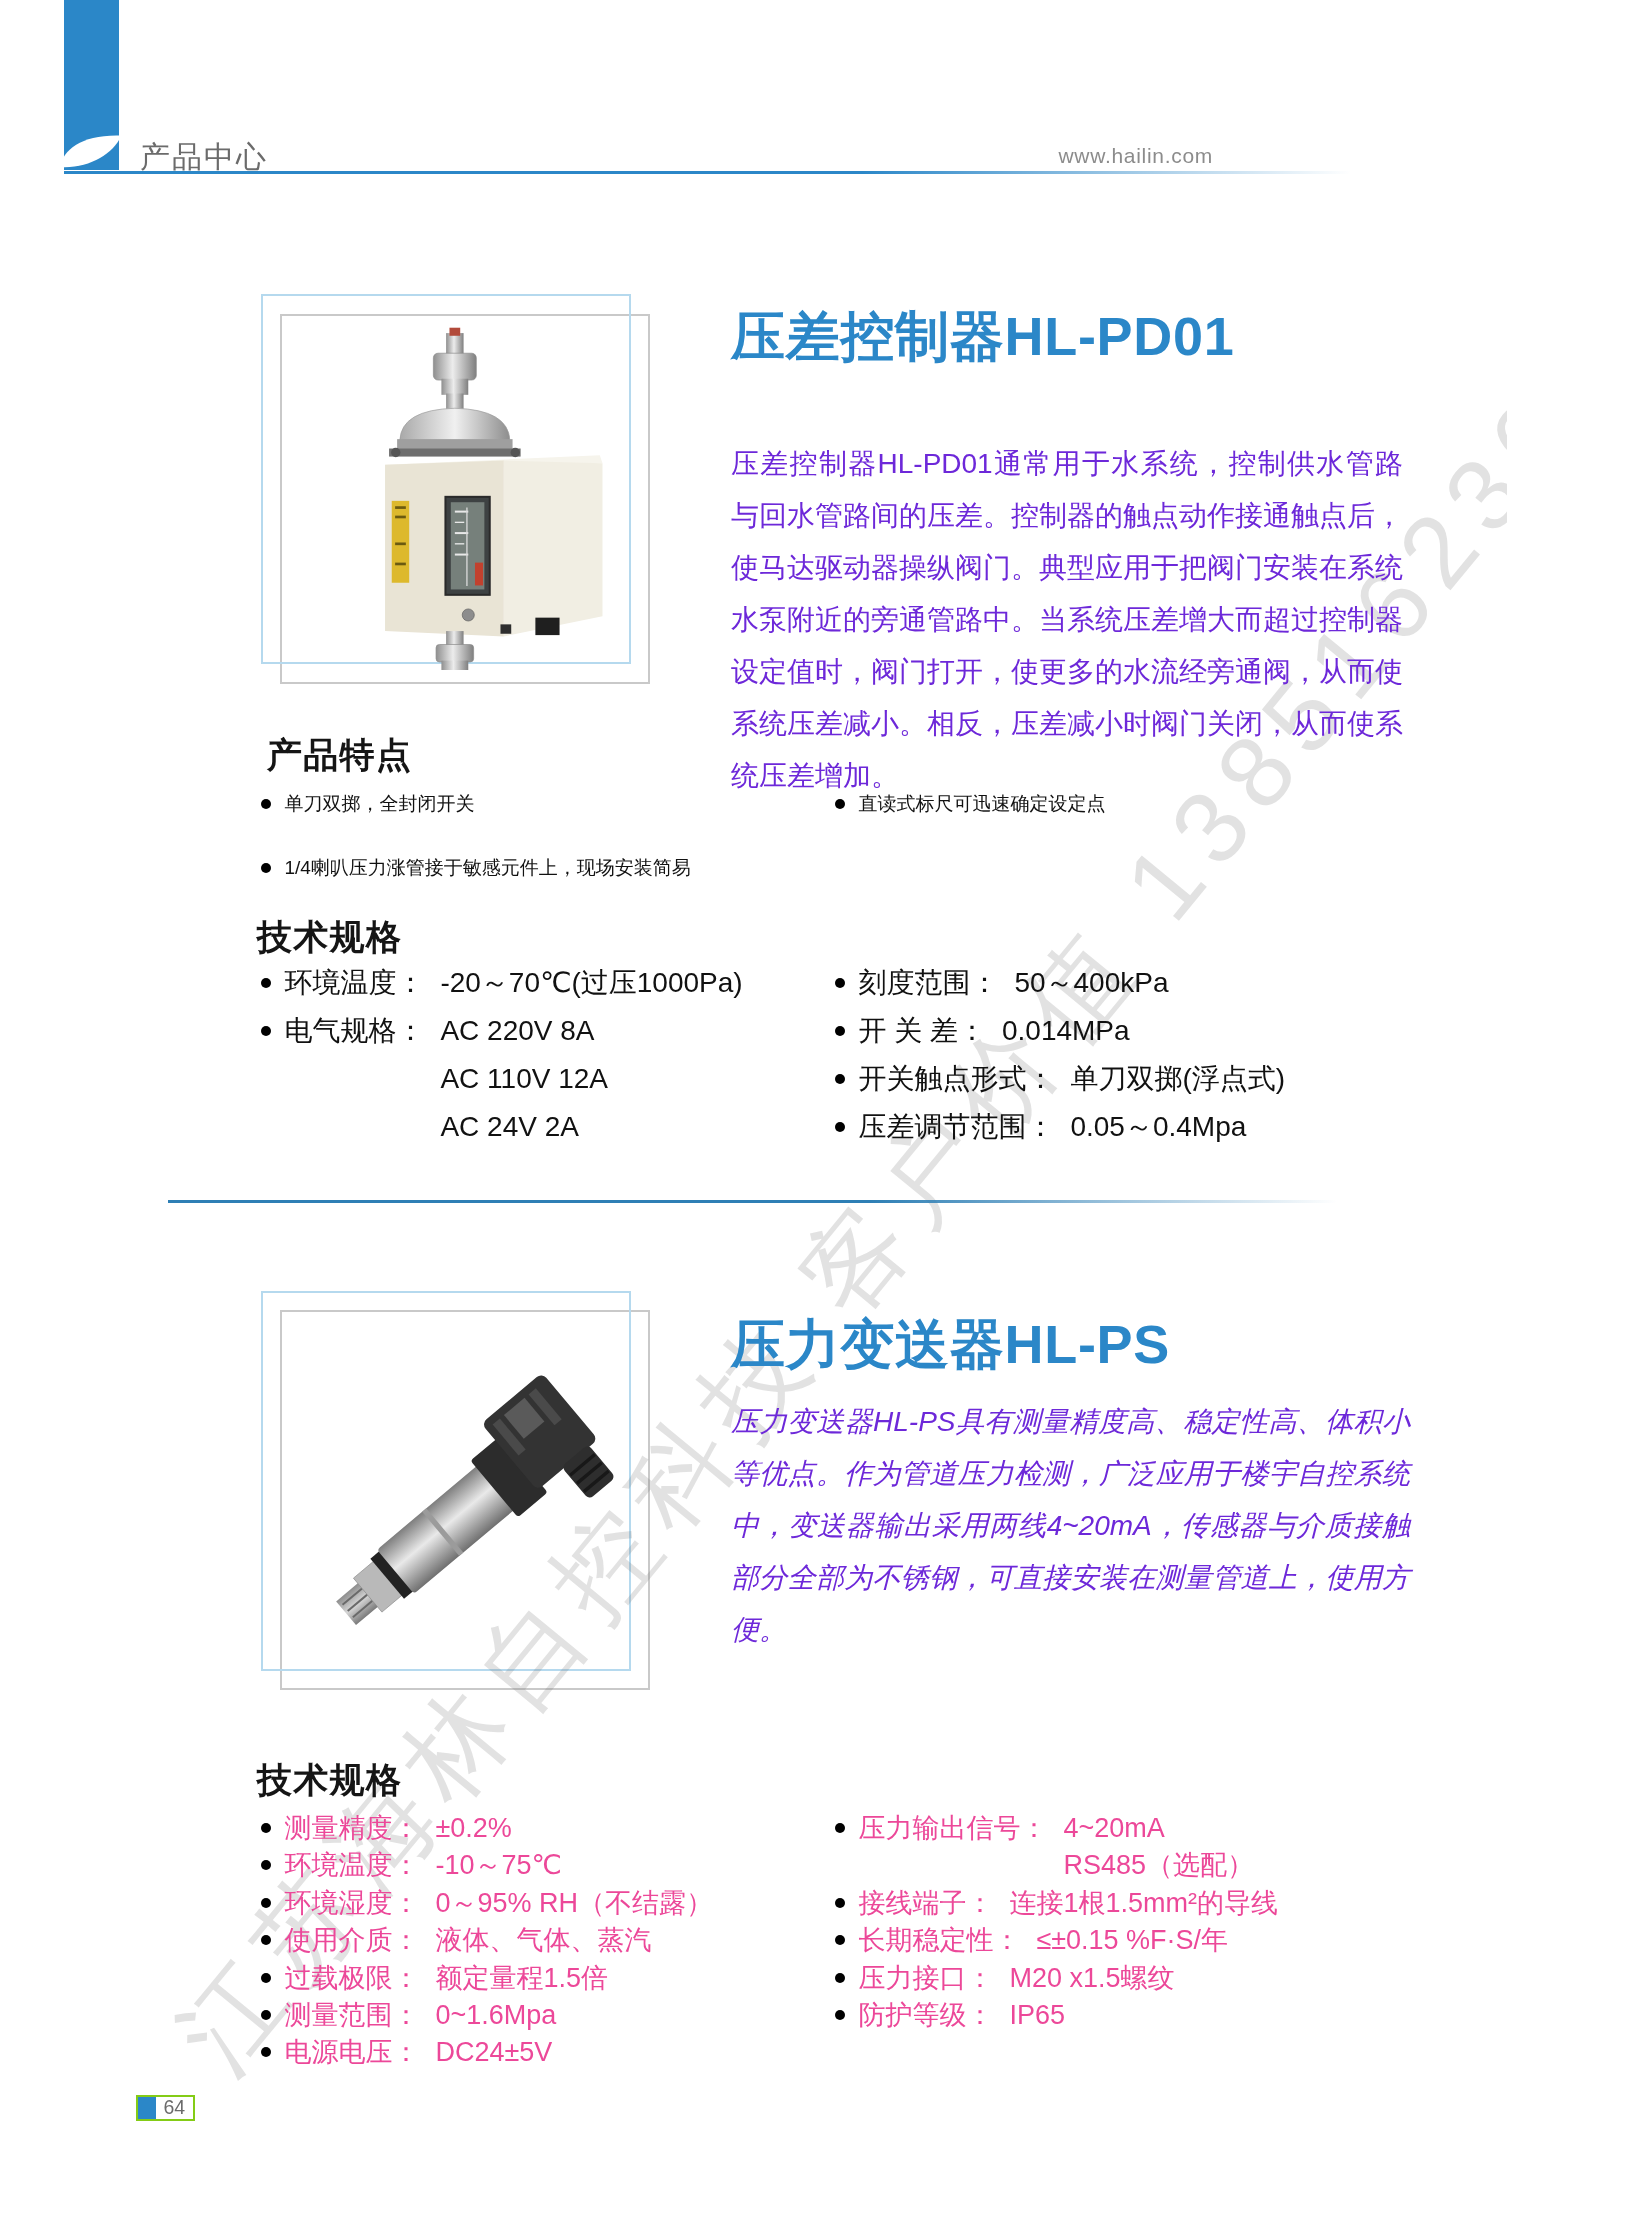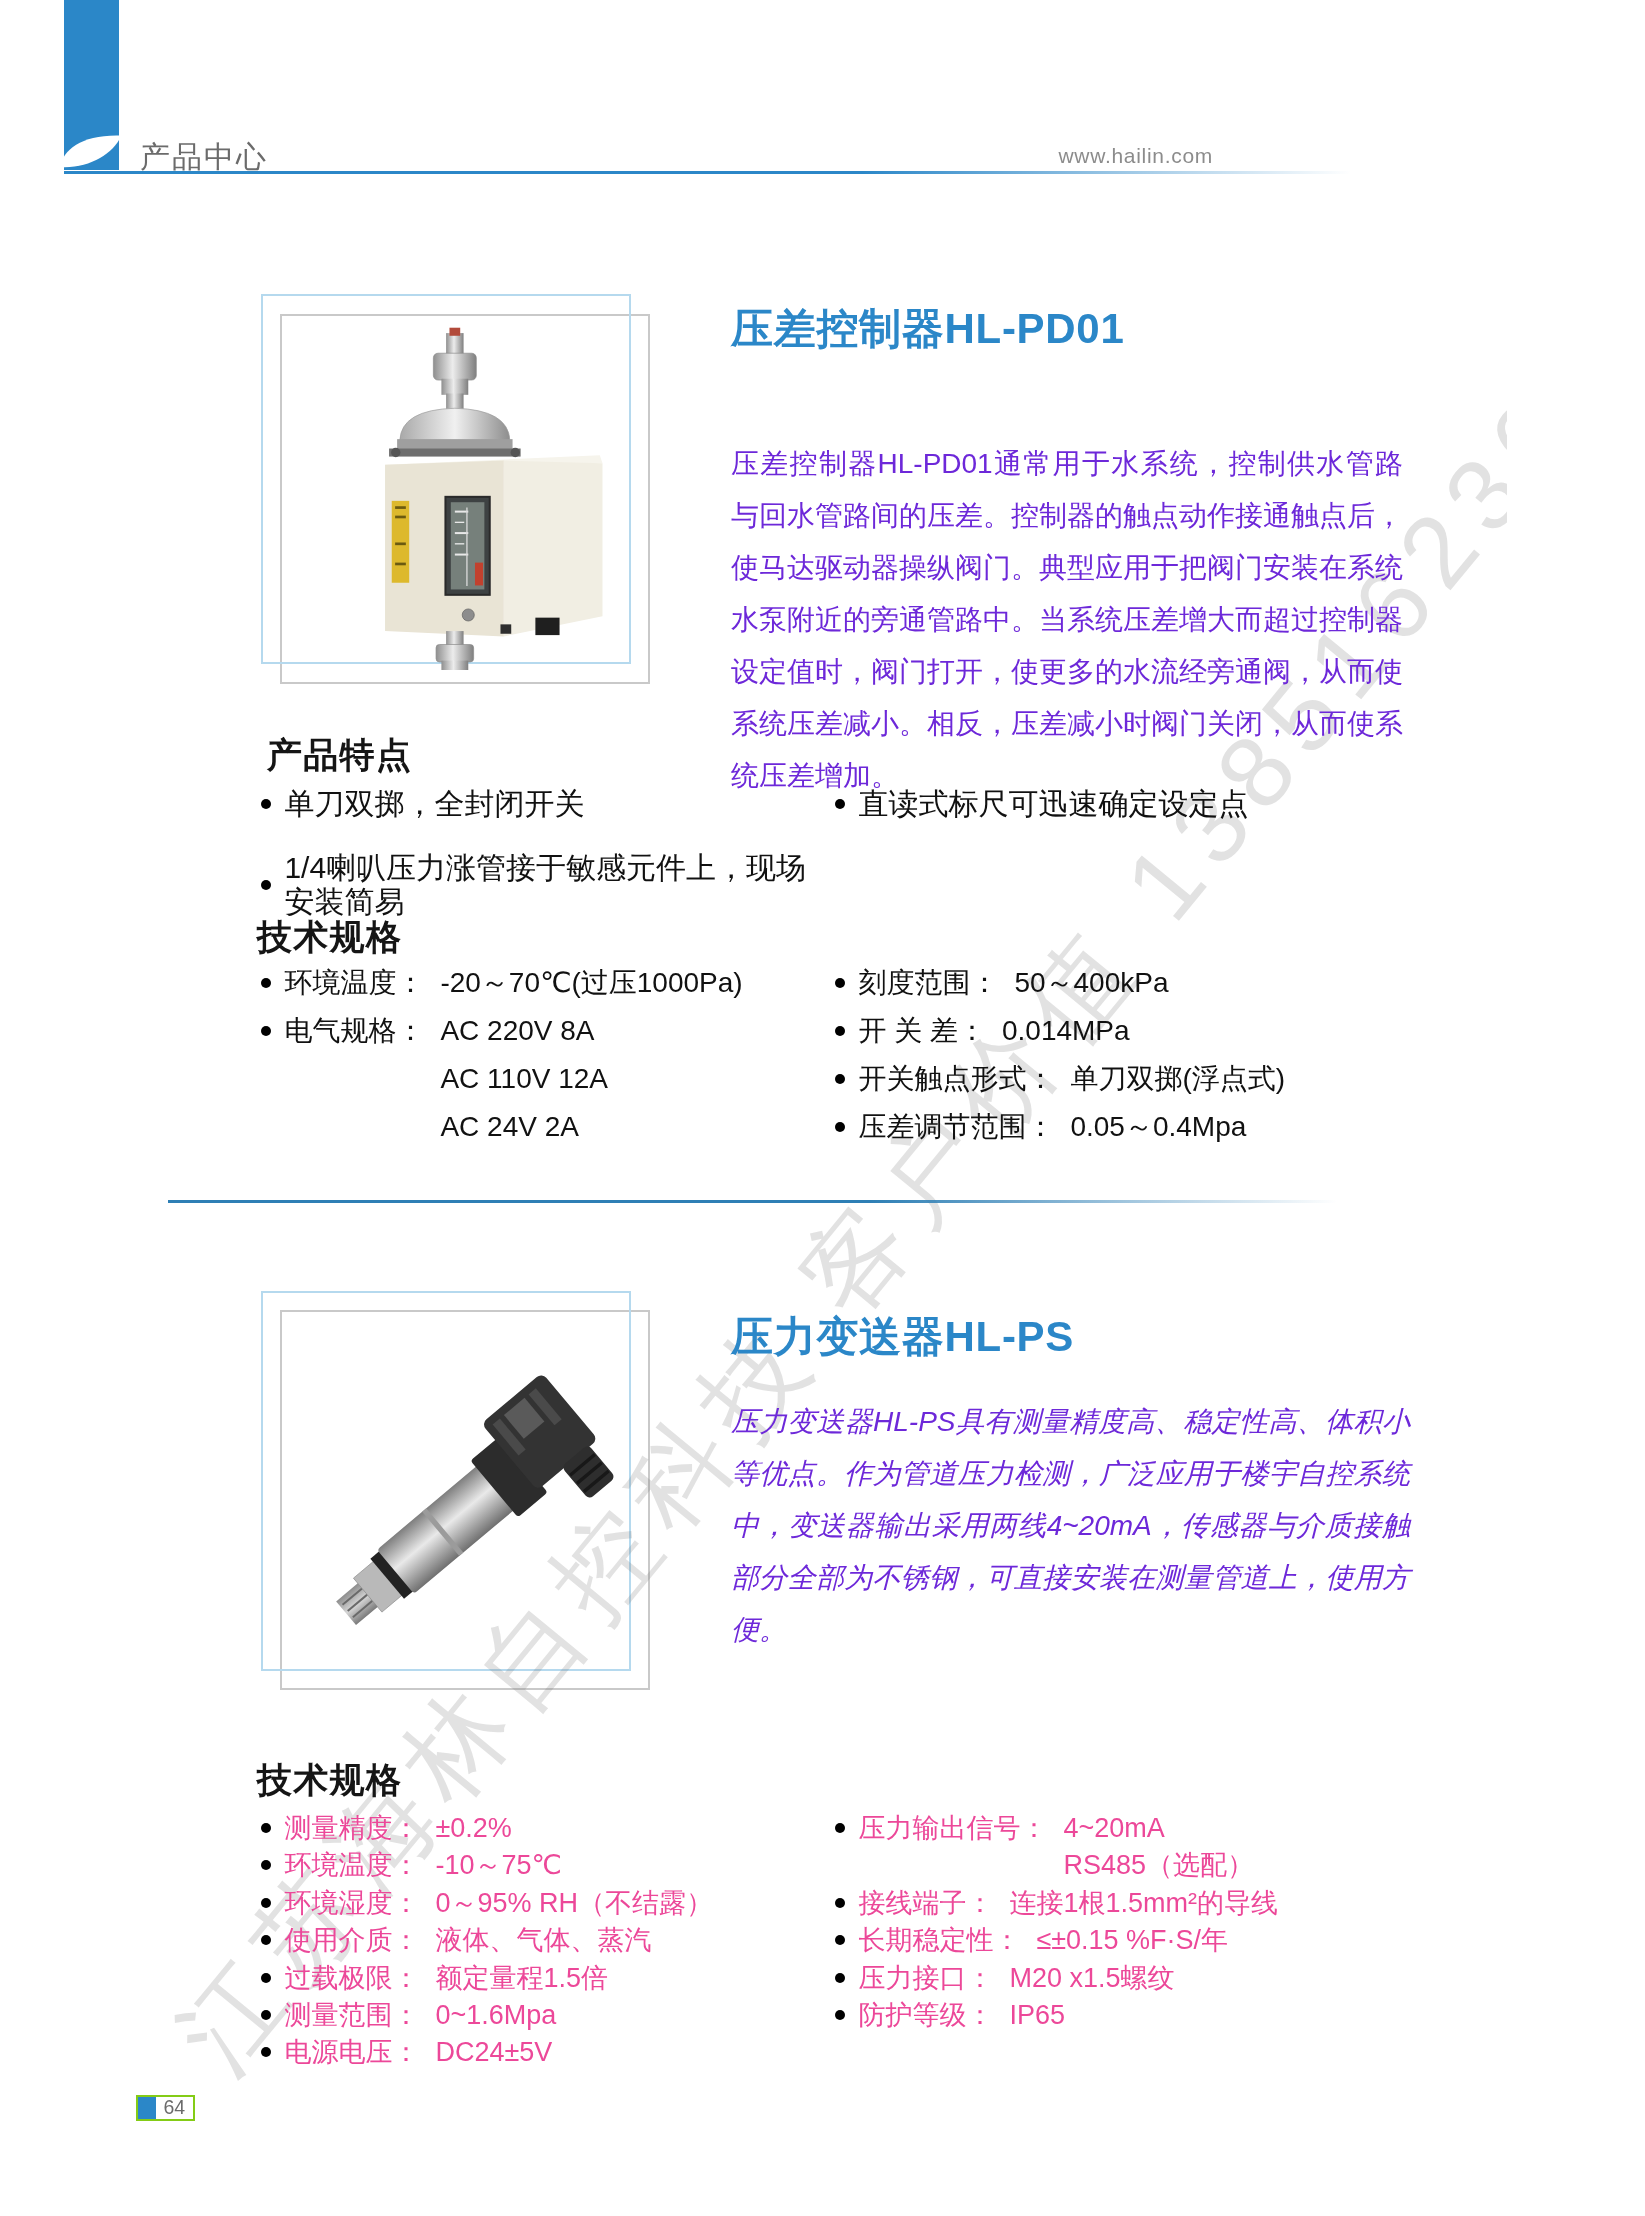--- a/index.html
+++ b/index.html
@@ -25,29 +25,29 @@
     white-space:nowrap;font-size:102px;letter-spacing:15px;
     color:rgba(110,110,110,0.20);pointer-events:none;
   }
   
   .photo-block{position:absolute;z-index:1;}
   .frame-gray{position:absolute;border:2px solid #c9c9c9;background:#ffffff;}
   .frame-blue{position:absolute;border:2px solid #b5d9ee;}
   .device-svg{position:absolute;}
   
   .abs{position:absolute;z-index:3;}
-  .product-title{font-size:42px;font-weight:bold;color:#2b87c8;letter-spacing:0.7px;}
+  .product-title{font-size:54px;font-weight:bold;color:#2b87c8;letter-spacing:0.7px;}
   .desc{font-size:28px;line-height:52px;color:#6d28d9;text-align:justify;}
   .section-h{font-size:35px;font-weight:bold;color:#151515;letter-spacing:1.3px;}
   .row{display:flex;align-items:baseline;}
   .dot{flex:none;width:10px;height:10px;border-radius:50%;background:#000;margin-right:13.4px;align-self:center;}
   .lbl{white-space:pre;}
   .lbl{margin-right:16px;}
   .ghost{visibility:hidden;}
-  .feat .row{font-size:30px;line-height:34px;margin-bottom:30px;color:#111;}
+  .feat .row{font-size:19px;line-height:34px;margin-bottom:30px;color:#111;}
   .spec1 .row{font-size:28px;line-height:32px;margin-bottom:16px;color:#111;}
   .spec2 .row{font-size:27px;line-height:28px;margin-bottom:9.4px;color:#ec4899;}
   
   .mid-rule{position:absolute;left:168px;top:1200px;width:1169px;height:2.7px;z-index:3;
     background:linear-gradient(to right,#2e7fb5 0%,#2e7fb5 60%,rgba(46,127,181,0) 100%);}
   
   .page-badge{position:absolute;left:136px;top:2095px;width:55px;height:21.5px;z-index:3;
     border:2px solid #84cc16;display:flex;align-items:stretch;background:#fff;}
   .page-badge .blue{width:17.5px;background:#2b87c8;}
   .page-badge .num{flex:1;display:flex;align-items:center;justify-content:center;

